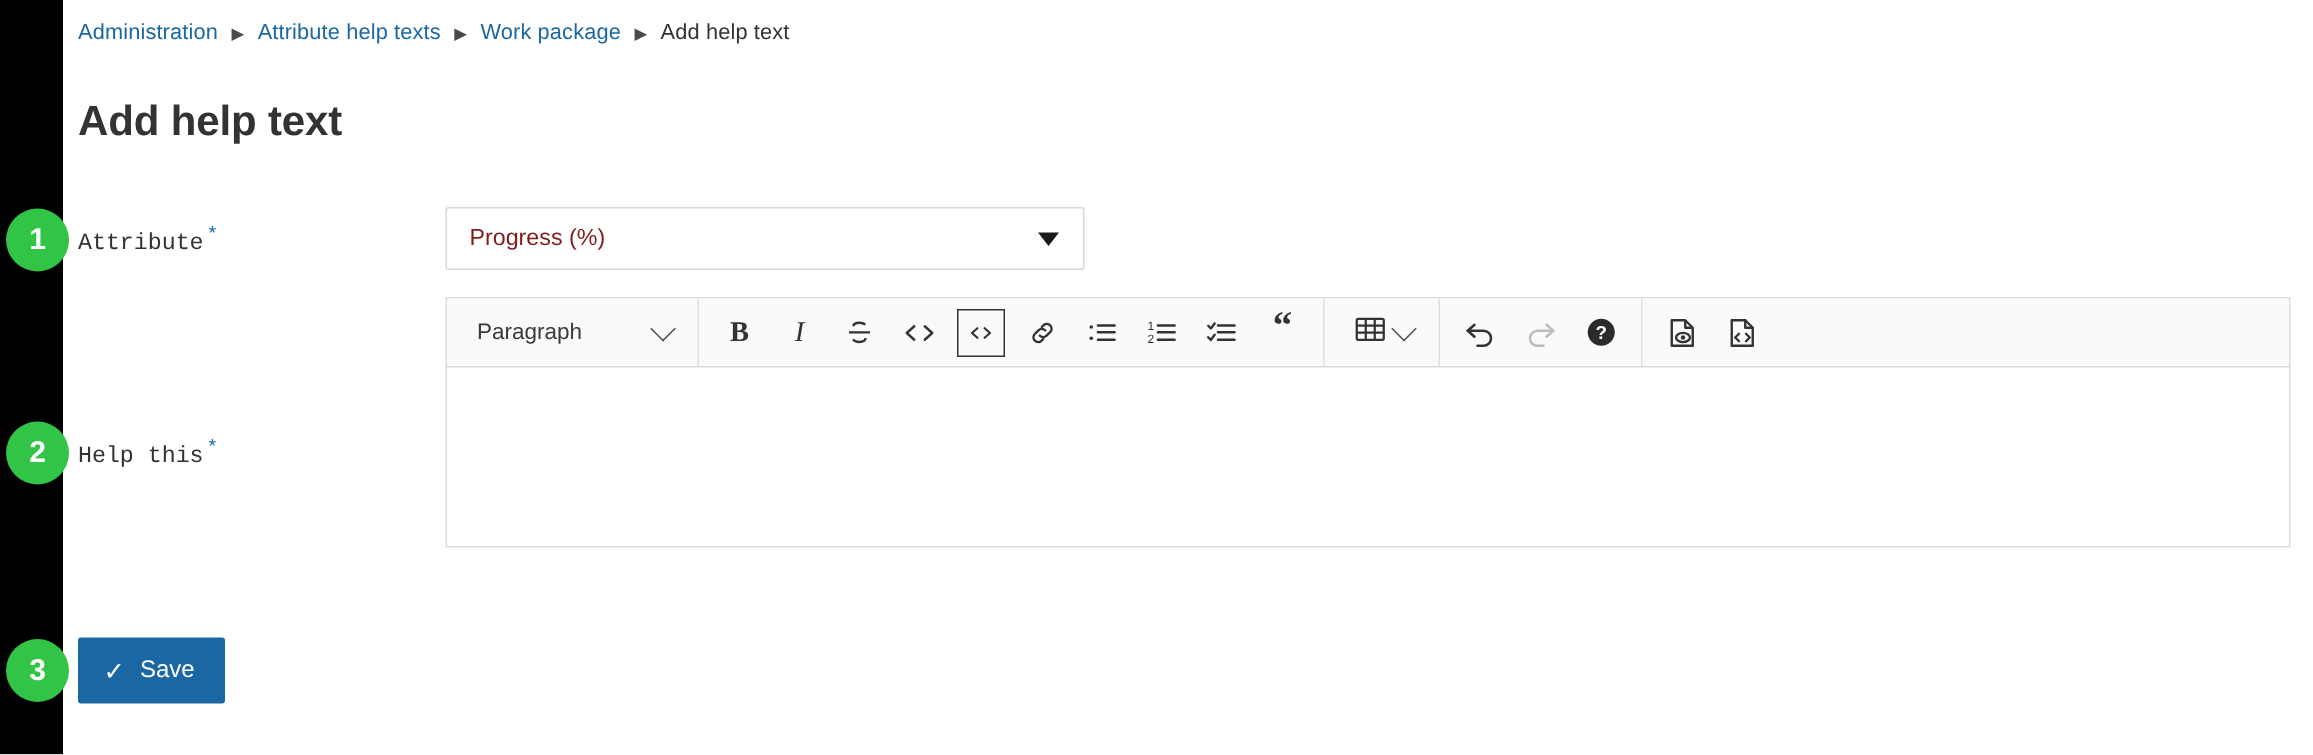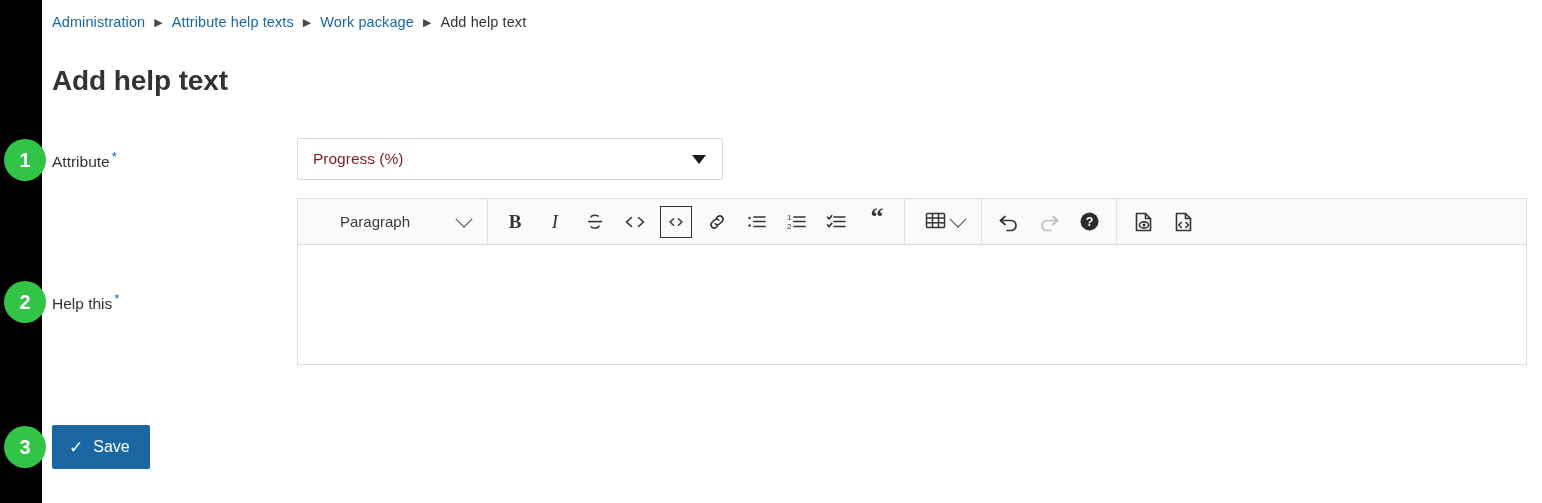--- a/index.html
+++ b/index.html
@@ -48,20 +48,21 @@
     font-weight: bold;
     color: #333333;
     letter-spacing: -0.1px;
   }
   
   .field-label {
     position: absolute;
     font-size: 15.5px;
     color: #333333;
     white-space: nowrap;
+    font-family: Liberation Mono, monospace;
   }
   .req-star {
     color: #1A67A3;
     font-size: 13px;
     vertical-align: super;
     margin-left: 2px;
   }
   #label-attribute { left: 52px; top: 149px; }
   #label-helptext  { left: 52px; top: 291px; }
 
@@ -148,21 +149,21 @@
   .tb-dropdown {
     height: 44px;
     display: flex;
     align-items: center;
     gap: 6px;
     padding: 0 10px 0 13px;
     color: #3a3a3a;
     font-size: 15px;
   }
   .tb-dropdown .dd-label { white-space: nowrap; }
-  .dd-label-wide { min-width: 112px; display: inline-block; margin-left: 22px; }
+  .dd-label-wide { min-width: 112px; display: inline-block; }
   .dd-label-macros { min-width: 92px; display: inline-block; }
   .chev {
     width: 11px; height: 11px;
     border-right: 1.7px solid #4a4a4a;
     border-bottom: 1.7px solid #4a4a4a;
     transform: rotate(45deg) translate(-2px,-2px);
   }
   .tb-btn.boxed {
     width: 30px; height: 30px;
     border: 1.6px solid #333333;

